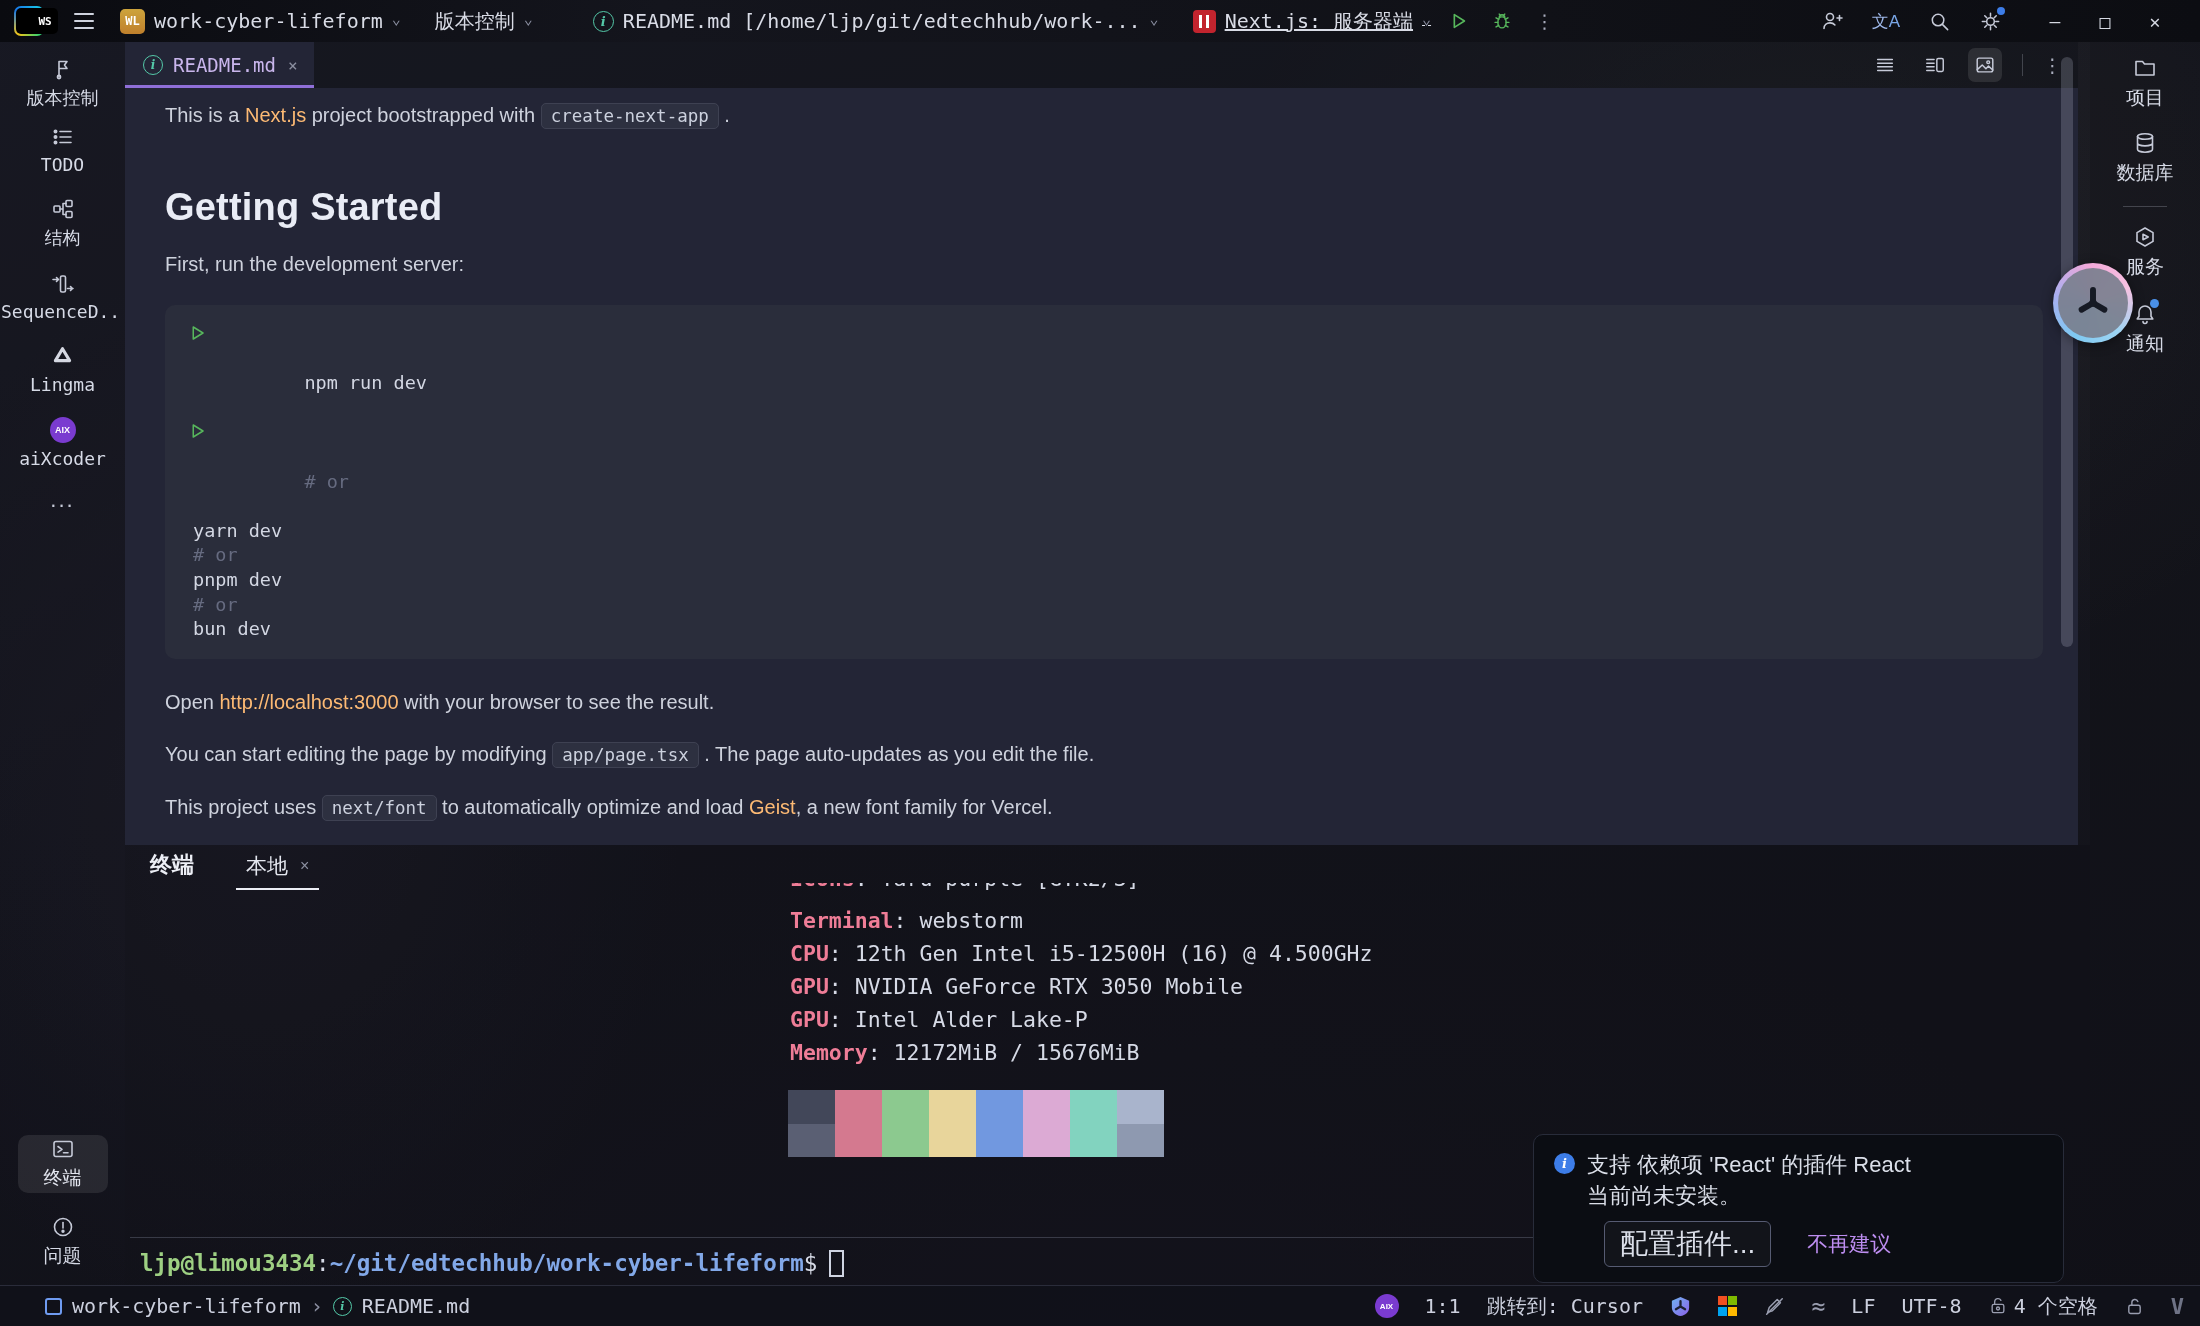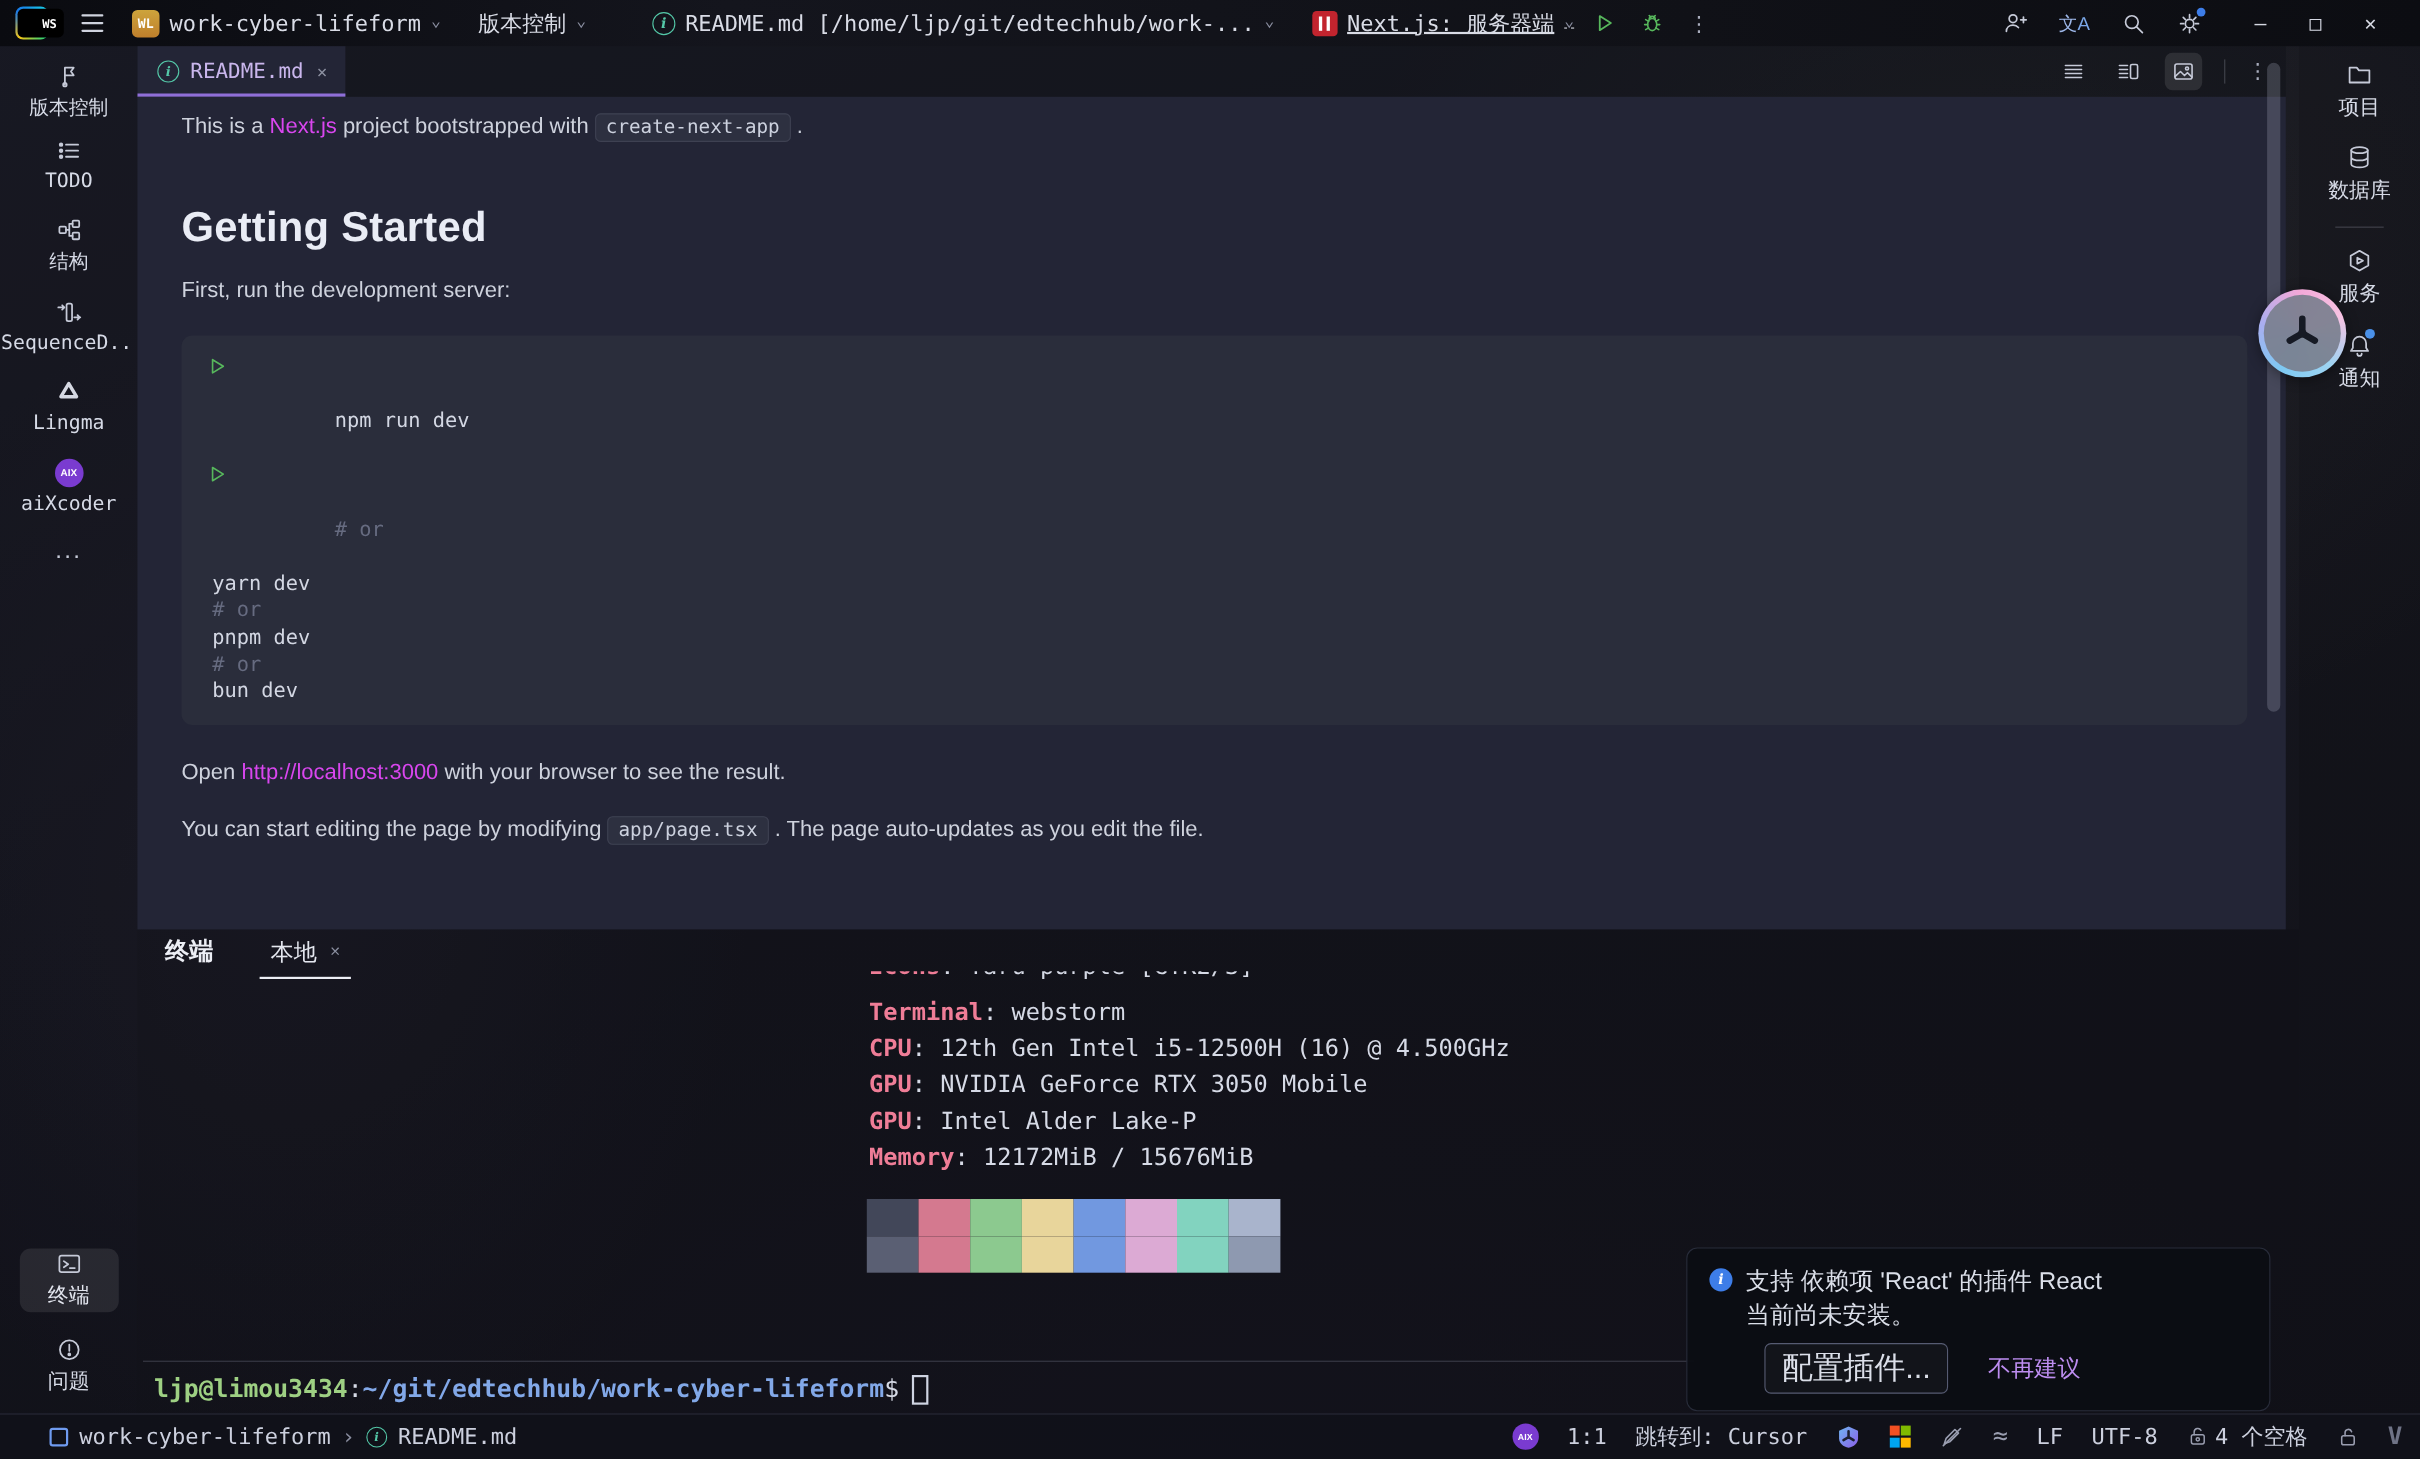--- a/index.html
+++ b/index.html
@@ -83,21 +83,21 @@
 
   .md-content{position:absolute;left:0;top:46px;right:0;bottom:0;background:#232536;
     padding:14px 40px 0 40px;box-sizing:border-box;overflow:hidden;}
   .md-content p{margin:0;font-size:20px;line-height:26px;color:#ced2dd;}
   .md-content h1{margin:0;font-size:38px;line-height:44px;color:#e9ecf5;font-weight:bold;letter-spacing:0.2px;}
   .h1-gs{margin-top:56px!important;}
   .p-first{margin-top:22px!important;}
   .p-open{margin-top:30px!important;}
   .p-edit{margin-top:26px!important;}
   .p-font{margin-top:26px!important;}
-  .mdlink{color:#d946ef;text-align:right;}
+  .mdlink{color:#fdba74;text-align:right;}
   .chip{font-family:var(--mono);font-size:17.5px;background:#2d3040;border:1px solid #3e4152;
     border-radius:5px;padding:2px 9px;color:#ccd1de;white-space:nowrap;}
   .codeblock{margin-top:28px;width:1878px;box-sizing:border-box;background:#2a2d3b;border-radius:10px;
     padding:17px 28px;font-family:var(--mono);font-size:18.5px;line-height:24.6px;color:#d3d7e3;}
   .code-line{position:relative;white-space:pre;}
   .code-line.comment{color:#666b80;}
   .run-play{position:absolute;left:-5px;top:2px;}
   .scroll-thumb{position:absolute;right:5px;top:15px;width:12px;height:590px;border-radius:6px;
     background:rgba(175,180,200,0.25);}
 
@@ -387,20 +387,21 @@
         </div>
         <div class="code-line"><span>yarn dev</span></div>
         <div class="code-line comment"><span># or</span></div>
         <div class="code-line"><span>pnpm dev</span></div>
         <div class="code-line comment"><span># or</span></div>
         <div class="code-line"><span>bun dev</span></div>
       </div>
 
       <p class="p-open"><span>Open </span><a class="mdlink">http://localhost:3000</a><span> with your browser to see the result.</span></p>
       <p class="p-edit"><span>You can start editing the page by modifying </span><code class="chip">app/page.tsx</code><span> . The page auto-updates as you edit the file.</span></p>
+      <p class="p-font"><span>This project uses </span><code class="chip">next/font</code><span> to automatically optimize and load </span><a class="mdlink">Geist</a><span>, a new font family for Vercel.</span></p>
 
     </div>
     <div class="scroll-thumb"></div>
   </div>
 
   <div class="terminal-panel">
     <div class="term-body">
       <div class="fetch">
         <div class="clip-wrap">
           <div class="term-line"><span class="tlabel">Icons</span><span class="tvalue">:</span><span class="tvalue"> Yaru-purple [GTK2/3]</span></div>

